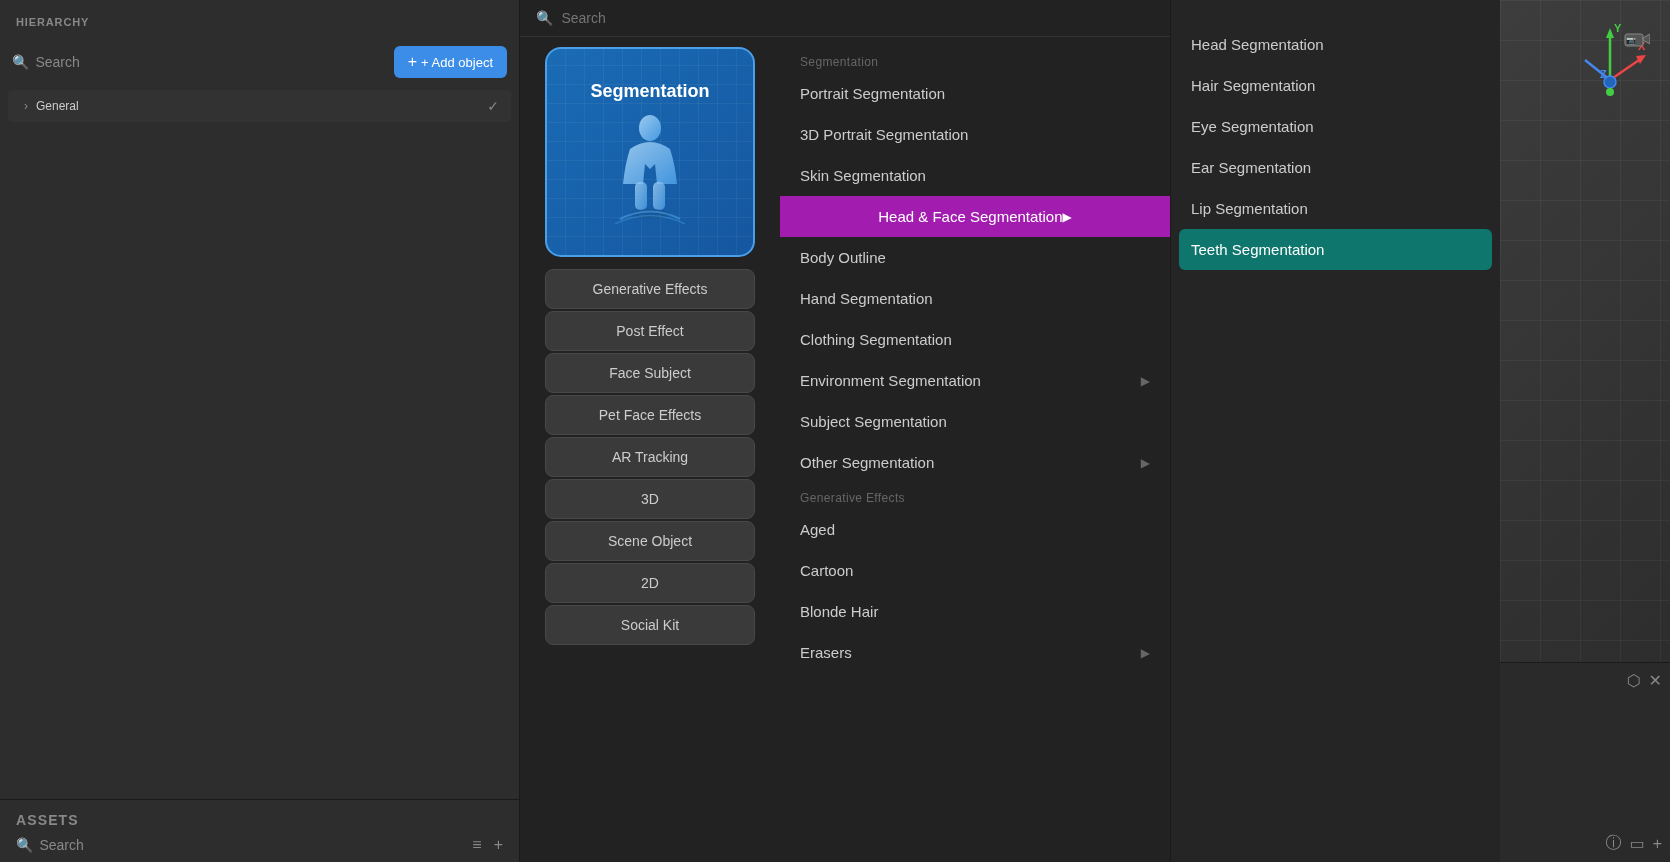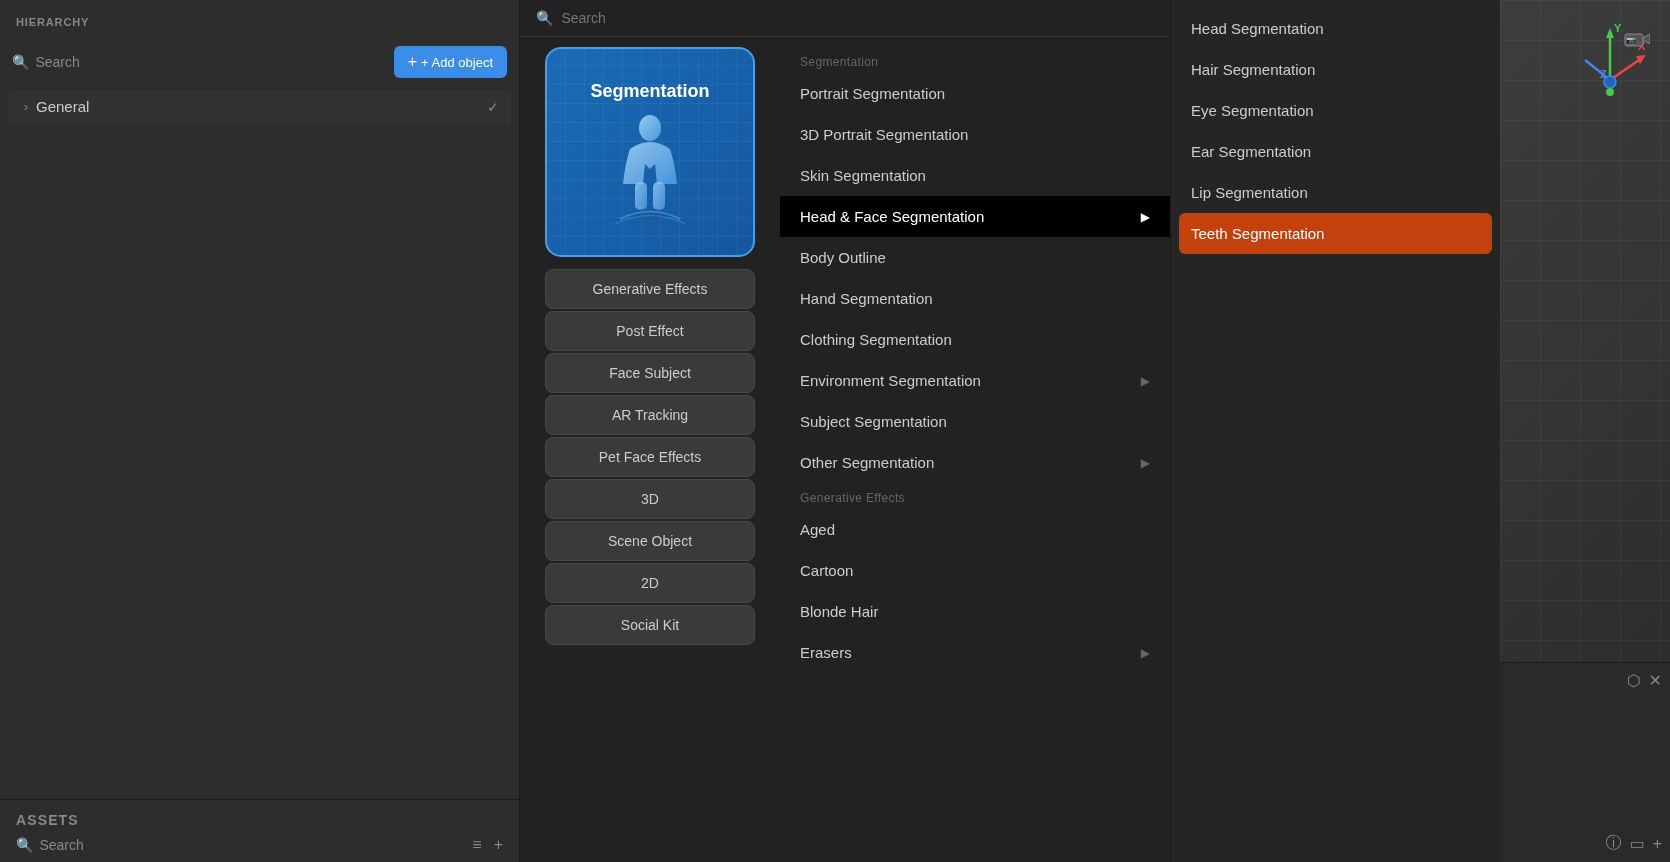--- a/index.html
+++ b/index.html
@@ -91,21 +91,21 @@
     }
 
     .chevron-right {
       color: #888;
       font-size: 12px;
       margin-right: 8px;
     }
 
     .general-label {
       color: #ccc;
-      font-size: 15px;
+      font-size: 12px;
       flex: 1;
     }
 
     .checkmark {
       color: #888;
       font-size: 14px;
     }
 
     
     .assets-section {
@@ -282,51 +282,52 @@
       padding: 12px 20px;
       color: #ccc;
       font-size: 15px;
       cursor: pointer;
       display: flex;
       align-items: center;
       justify-content: space-between;
     }
 
     .items-list-item.active {
-      background: #000000;
+      background: #a21caf;
       color: white;
+      justify-content: center;
     }
 
     .items-list-item.active .arrow-right {
       color: white;
     }
 
     .arrow-right {
       color: #666;
       font-size: 12px;
     }
 
     
     .right-submenu {
       width: 330px;
       background: #252525;
       border-left: 1px solid #1a1a1a;
-      padding: 8px 0;
+      padding: 24px 0;
       overflow-y: auto;
     }
 
     .submenu-item {
       padding: 12px 20px;
       color: #ccc;
       font-size: 15px;
       cursor: pointer;
     }
 
     .submenu-item.active {
-      background: #c2410c;
+      background: #0f766e;
       color: white;
       border-radius: 6px;
       margin: 0 8px;
       padding: 12px 12px;
     }
 
     
     .viewport-area {
       flex: 1;
       background: #3a3a3a;
@@ -461,22 +462,22 @@
 
           <path d="M15 105 Q45 90 75 105" stroke="#4a9fe8" stroke-width="2" fill="none" opacity="0.6"></path>
           <path d="M10 110 Q45 93 80 110" stroke="#4a9fe8" stroke-width="1.5" fill="none" opacity="0.4"></path>
         </svg>
       </div>
 
       <div id="category-tabs-container">
           <div class="category-tab">Generative Effects</div>
           <div class="category-tab">Post Effect</div>
           <div class="category-tab">Face Subject</div>
+          <div class="category-tab">Pet Face Effects</div>
           <div class="category-tab">AR Tracking</div>
-          <div class="category-tab">Pet Face Effects</div>
           <div class="category-tab">3D</div>
           <div class="category-tab">Scene Object</div>
           <div class="category-tab">2D</div>
           <div class="category-tab">Social Kit</div>
         </div>
     </div>
 
     <div class="items-panel">
       <div class="items-section-label">Segmentation</div>
       <div id="items-list-container">

